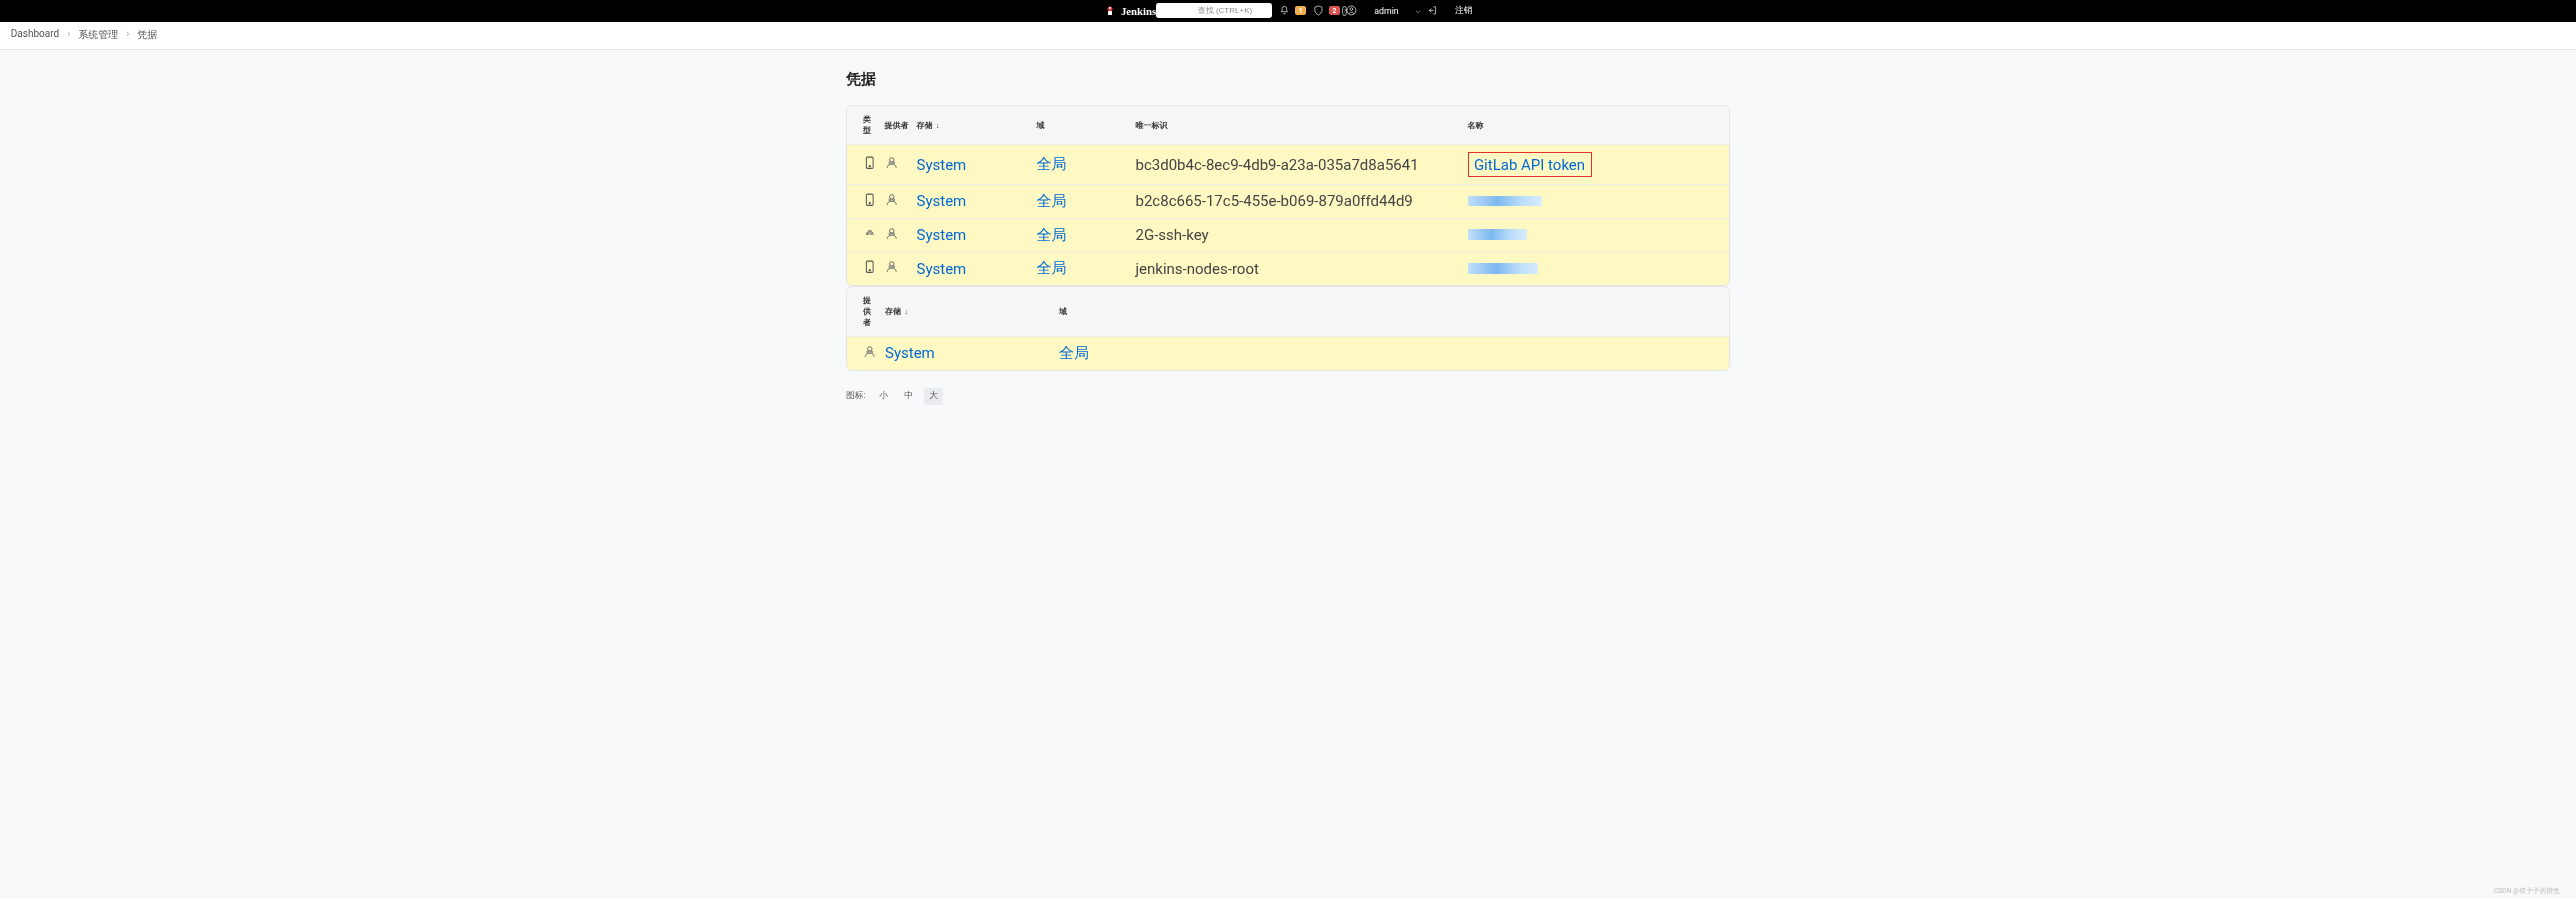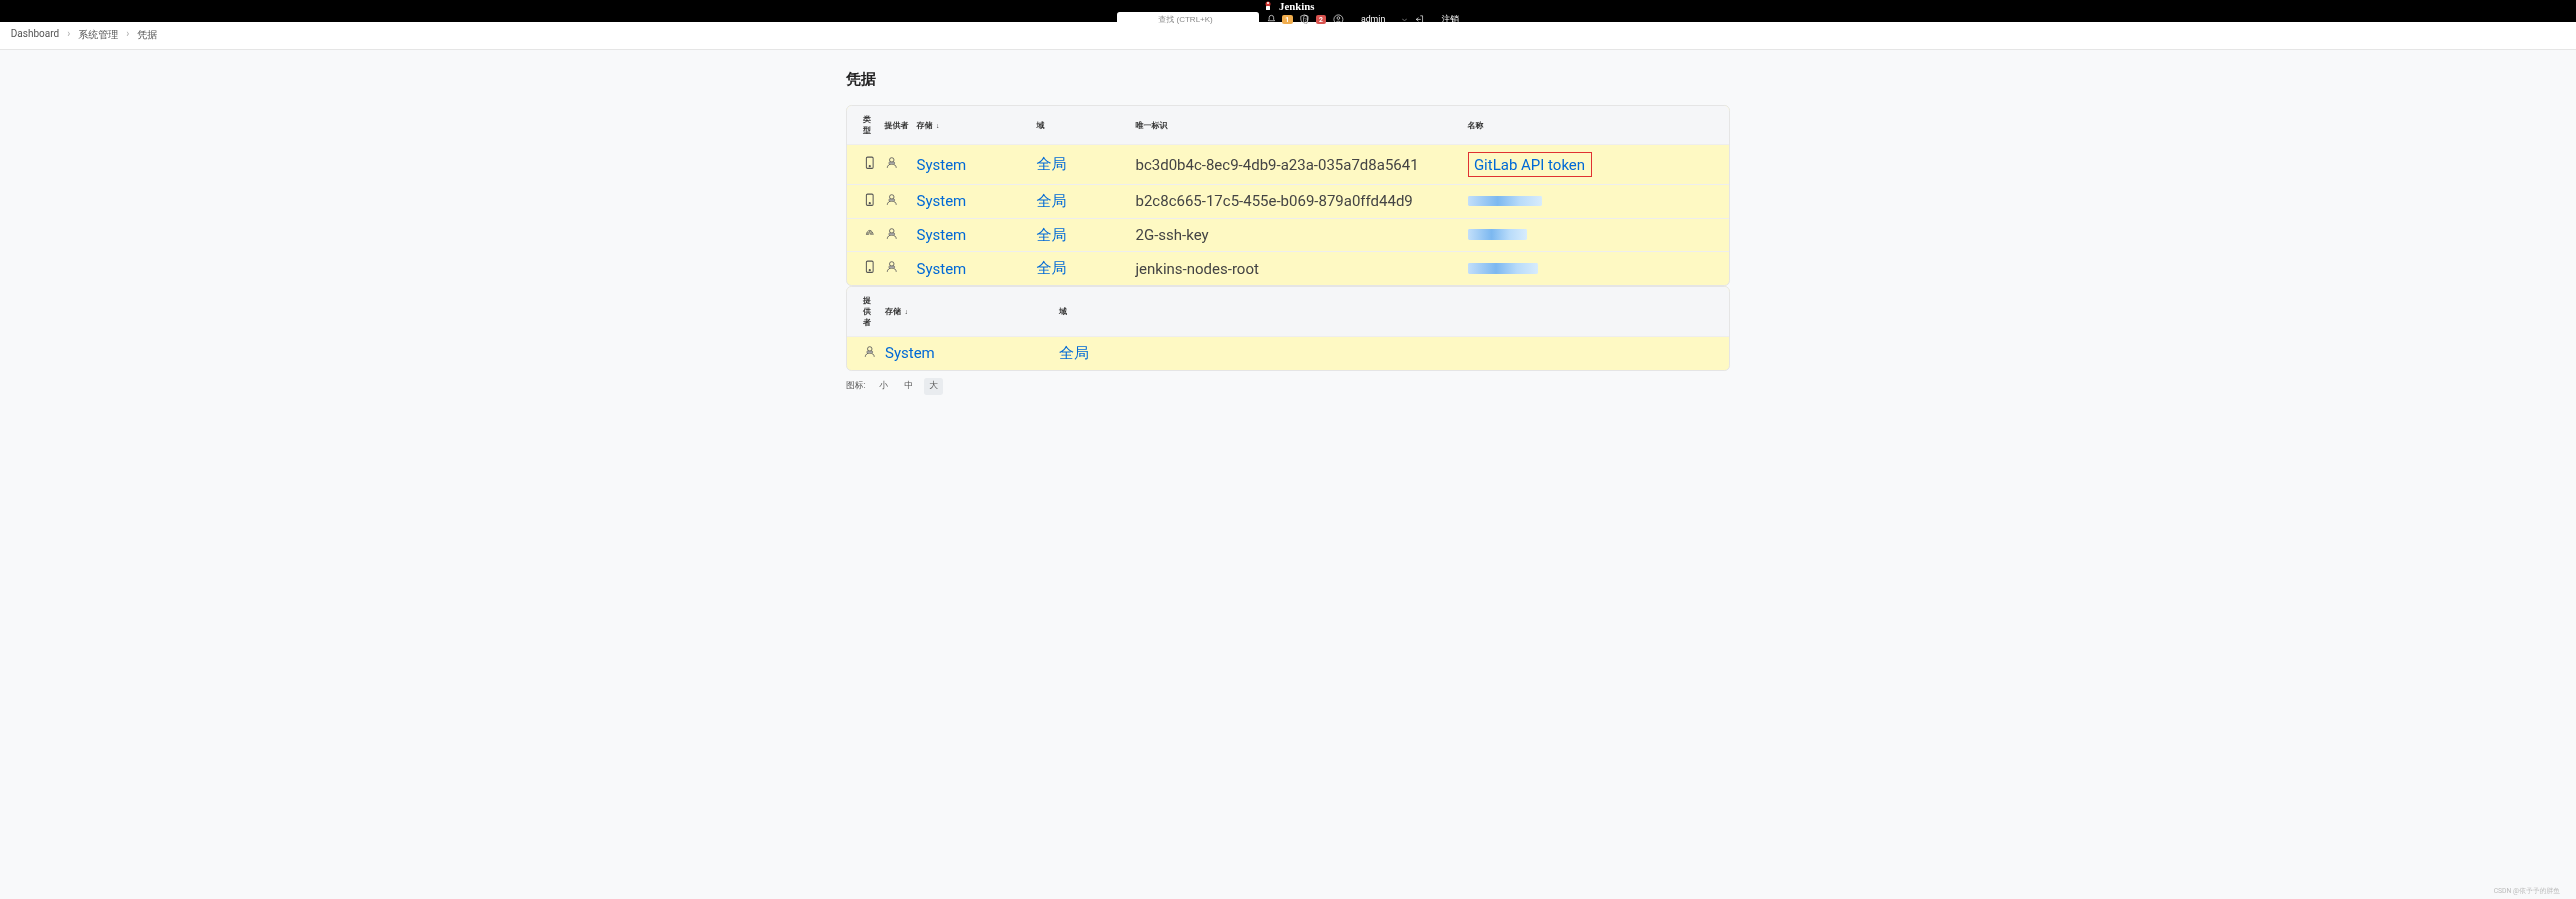--- a/index.html
+++ b/index.html
@@ -1,24 +1,24 @@
 <!DOCTYPE html>
 <html style="font-size:10.8px"><head>
   <meta charset="utf-8">
   <style>
     * { margin: 0; padding: 0; box-sizing: border-box; }
     body { font-family: -apple-system, BlinkMacSystemFont, "Segoe UI", Roboto, "Helvetica Neue", Arial, sans-serif; background: #f8f9fa; color: #333; font-size: 9.5px; }
     
     
-    .header { background: #000; height: 21.6px; display: flex; align-items: center; padding: 0 8px; justify-content: flex-start; flex-direction: column; }
+    .header { background: #000; height: 21.6px; display: flex; align-items: center; padding: 0 8px; justify-content: center; }
     .header-left { display: flex; align-items: center; gap: 5.4px; }
     .logo { width: 12px; height: 12px; display: inline-flex; }
     .brand { color: #fff; font-weight: bold; font-size: 10.8px; font-family: Georgia, serif; }
     .header-right { display: flex; align-items: center; gap: 6.8px; }
-    .search-box { background: #fff; border-radius: 2.7px; display: flex; align-items: center; height: 15px; width: 142px; padding: 0 5.4px; gap: 32px; }
+    .search-box { background: #fff; border-radius: 2.7px; display: flex; align-items: center; height: 15px; width: 116px; padding: 0 5.4px; gap: 32px; }
     .search-box svg { width: 8px; height: 8px; fill: #666; }
     .search-input { border: none; outline: none; flex: 1; margin-left: 4px; font-size: 8px; color: #333; background: transparent; }
     .search-input::placeholder { color: #888; }
     .help-icon { width: 9.5px; height: 9.5px; border: 0.7px solid #999; border-radius: 50%; display: inline-flex; align-items: center; justify-content: center; font-size: 6px; color: #999; margin-left: 2.7px; }
     .header-icon { color: #fff; display: inline-flex; align-items: center; cursor: pointer; }
     .header-icon svg { width: 10.8px; height: 10.8px; stroke: #fff; fill: none; stroke-width: 1.5; }
     .badge { font-size: 6.8px; padding: 0.7px 3.4px; border-radius: 2px; color: #fff; font-weight: bold; margin-left: -1.4px; }
     .badge-orange { background: #f0ad4e; }
     .badge-red { background: #d9534f; }
     .user-link { color: #fff; display: flex; align-items: center; gap: 17px; font-size: 8.8px; cursor: pointer; }
@@ -42,21 +42,21 @@
     thead th:first-child { padding-left: 16px; }
     tbody td { padding: 6.8px 4px; border-top: 0.7px solid #eee; vertical-align: middle; font-size: 15px; color: #444; }
     tbody td:first-child { padding-left: 16px; }
     .link { color: #0069d6; text-decoration: none; }
     .cell-icon { width: 13.5px; height: 13.5px; display: inline-flex; }
     .sort-arrow { font-size: 6.8px; margin-left: 1.4px; }
     .hl { border: 1.4px solid #e03131; padding: 2.7px 5.4px; display: inline-block; }
     .redacted { display: inline-block; height: 10.8px; background: linear-gradient(90deg, #c2dffa 0%, #7cb8f0 40%, #b8dbfa 70%, #d8ecfc 100%); filter: blur(0.7px); border-radius: 1.4px; }
     
     
-    .iconsize { display: flex; align-items: center; gap: 5.4px; margin-top: 7px; font-size: 8.8px; color: #555; }
+    .iconsize { display: flex; align-items: center; gap: 5.4px; margin-top: 17px; font-size: 8.8px; color: #555; }
     .iconsize-label { margin-right: 2.7px; }
     .size-btn { padding: 2.7px 5.4px; cursor: pointer; border-radius: 2.7px; font-size: 8.8px; color: #555; }
     .size-btn.active { background: #e9ecef; }
     
     .footer-watermark { position: fixed; bottom: 2.7px; right: 16px; font-size: 6.8px; color: #bbb; }
     
     
     .col-type { width: 27px; }
     .col-provider { width: 32px; }
     .col-store { width: 120px; }

